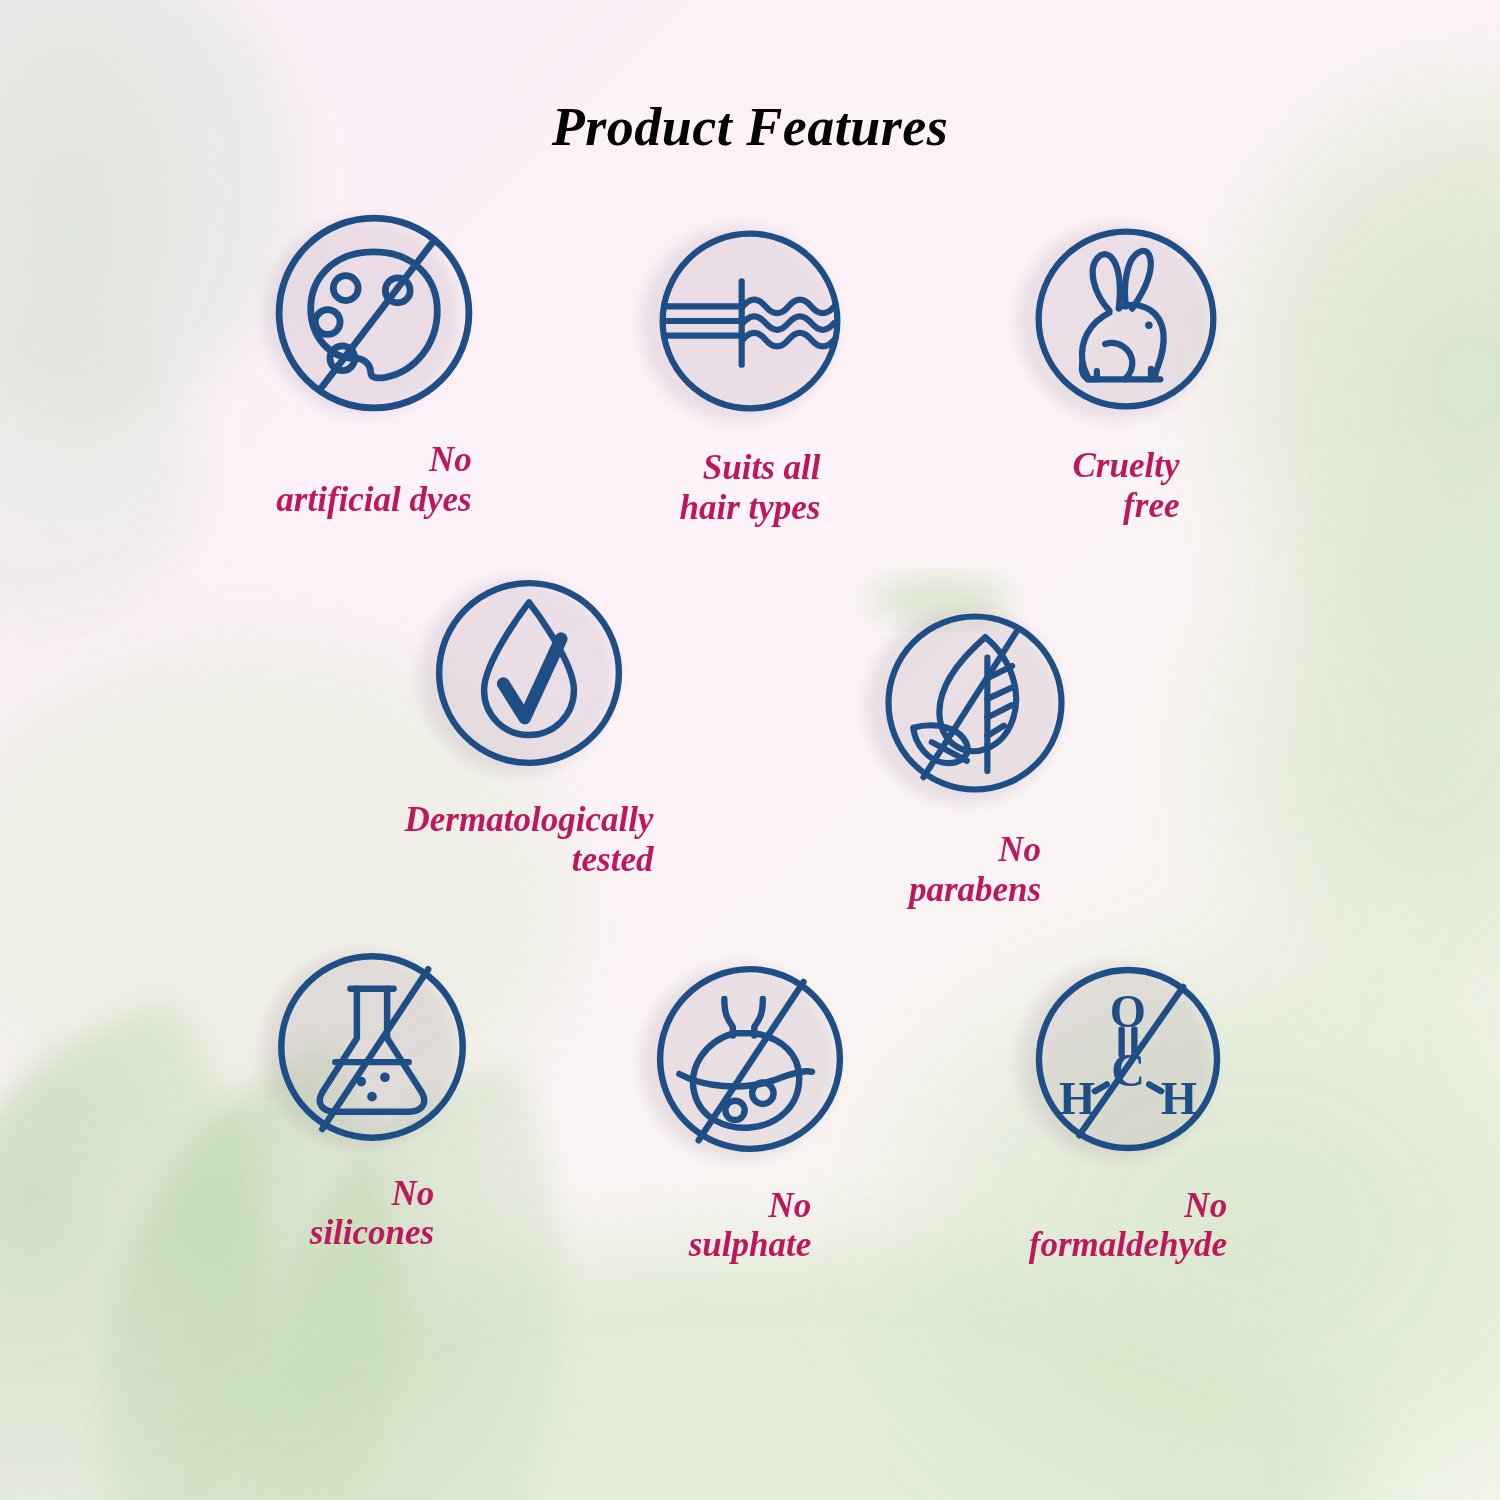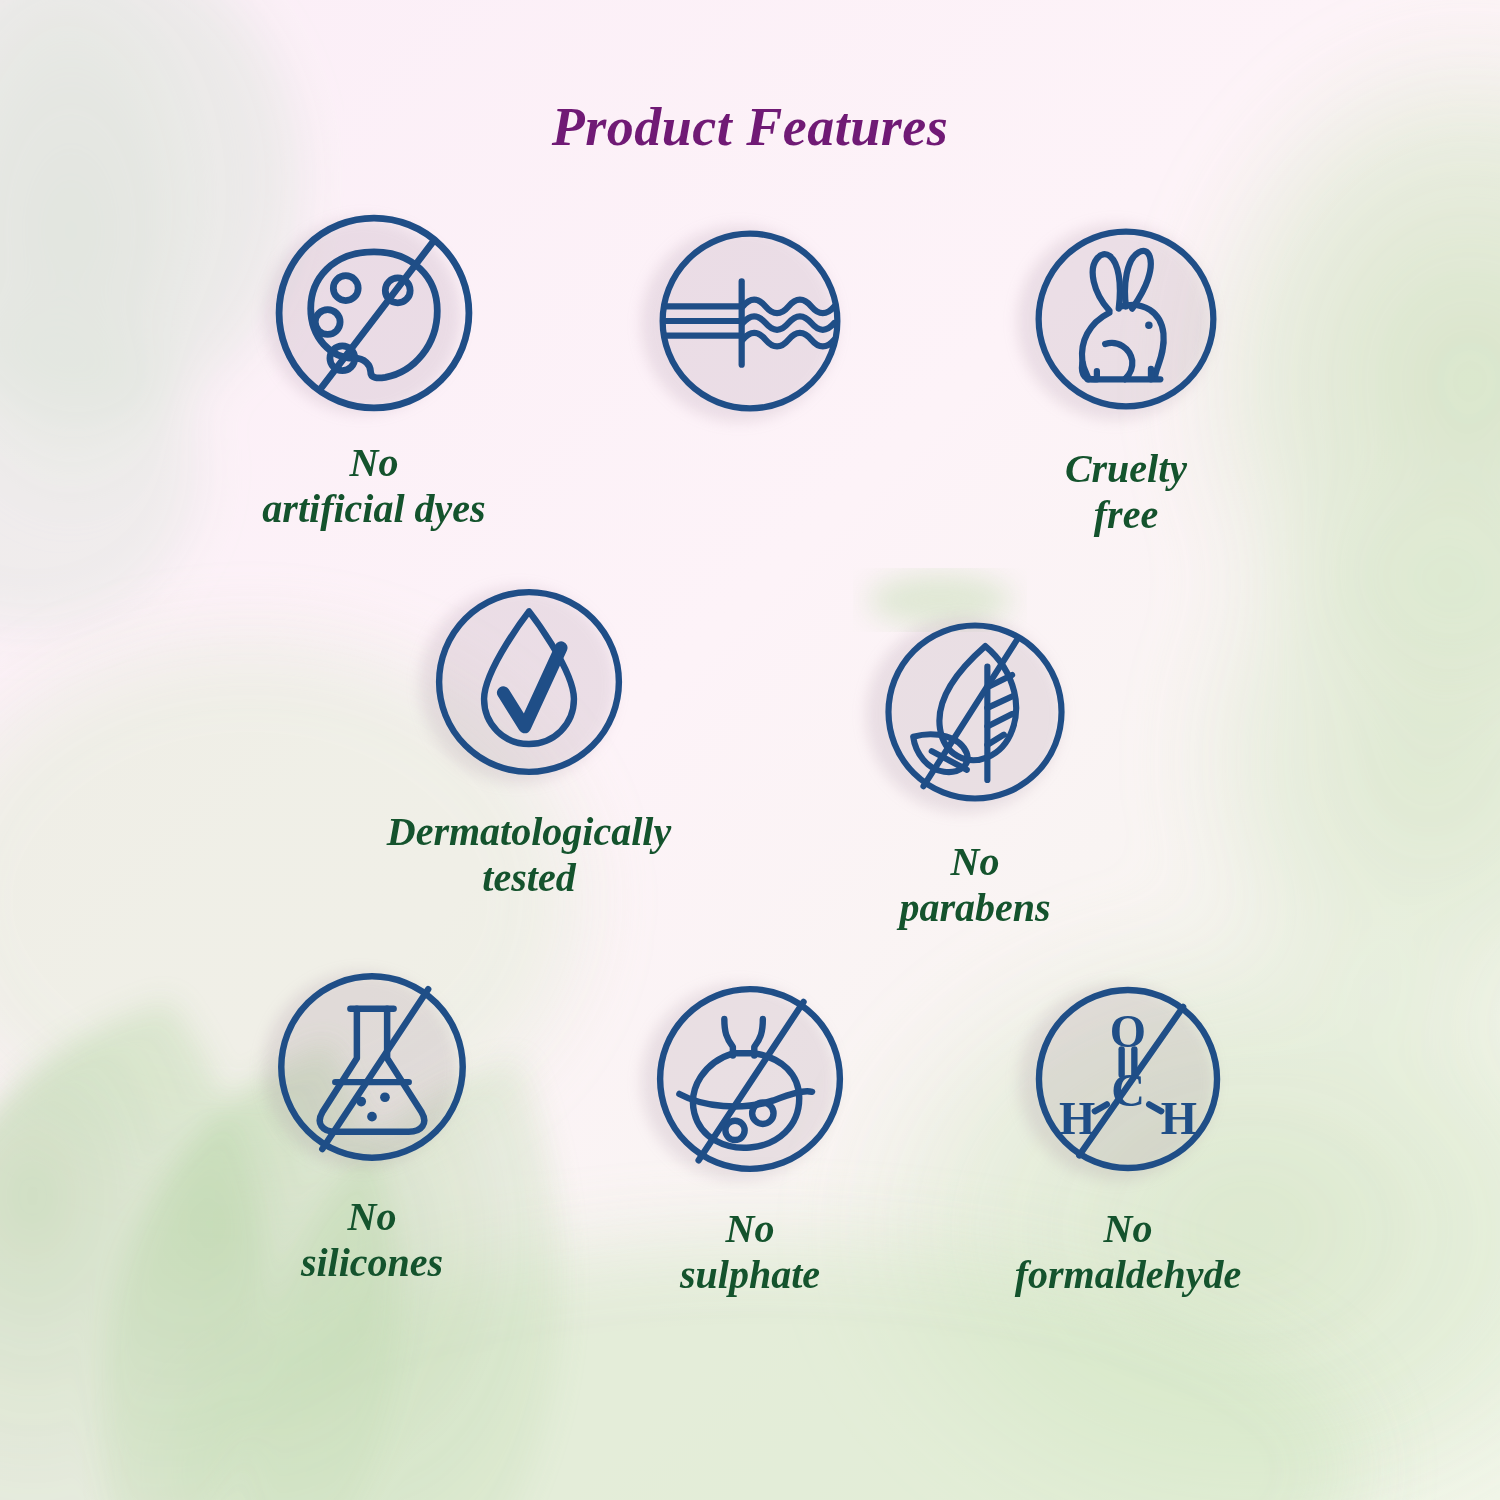--- a/index.html
+++ b/index.html
@@ -30,21 +30,21 @@
     flex-direction:column;
     align-items:center;
   }
 
   .page-title {
     margin-top:96px;
     font-size:54px;
     font-weight:700;
     font-style:italic;
     letter-spacing:0.5px;
-    color:#701a75;
+    color:#000000;
     text-align:center;
   }
 
   .feature-grid {
     width:1500px;
     margin-top:28px;
     display:flex;
     flex-direction:column;
   }
 
@@ -82,26 +82,26 @@
     left:4px; top:18px;
     border-radius:50%;
     background:rgba(150,120,140,0.17);
     filter:blur(7px);
   }
 
   .icon-svg { position:relative; z-index:1; display:block; }
 
   .feature-label {
     margin-top:14px;
-    font-size:40px;
+    font-size:35px;
     line-height:1.14;
     font-weight:700;
     font-style:italic;
-    color:#14532d;
-    text-align:center;
+    color:#be185d;
+    text-align:right;
     white-space:pre-line;
     max-width:330px;
   }
 </style>
 </head>
 <body>
 
 <svg id="bg-canvas" viewBox="0 0 1500 1500" aria-hidden="true">
   <defs>
     <linearGradient id="gBase" x1="0" y1="0" x2="1" y2="1">
@@ -203,20 +203,22 @@
               <line x1="18" y1="86" x2="92" y2="86"></line>
               <line x1="18" y1="100" x2="92" y2="100"></line>
               <line x1="18" y1="114" x2="92" y2="114"></line>
               <line x1="92" y1="62" x2="92" y2="142"></line>
               <path d="M93,86 q11,-13 22,0 t22,0 t22,0 t22,0"></path>
               <path d="M93,102 q11,-13 22,0 t22,0 t22,0 t22,0"></path>
               <path d="M93,118 q11,-13 22,0 t22,0 t22,0 t22,0"></path>
             </g>
           </svg>
         </div>
+        <div class="feature-label">Suits all
+hair types</div>
       </div>
 
       <div class="feature-item">
         <div class="icon-wrap">
           <div class="icon-shadow"></div>
           <svg class="icon-svg" width="208" height="208" viewBox="0 0 200 200">
             <g fill="none" stroke="#1f4e87" stroke-width="6" stroke-linecap="round" stroke-linejoin="round">
               <circle cx="100" cy="100" r="84"></circle>
 
               <path d="M84,92 C68,74 64,52 72,42 C80,32 90,40 93,58 C95,70 94,82 93,90"></path>

